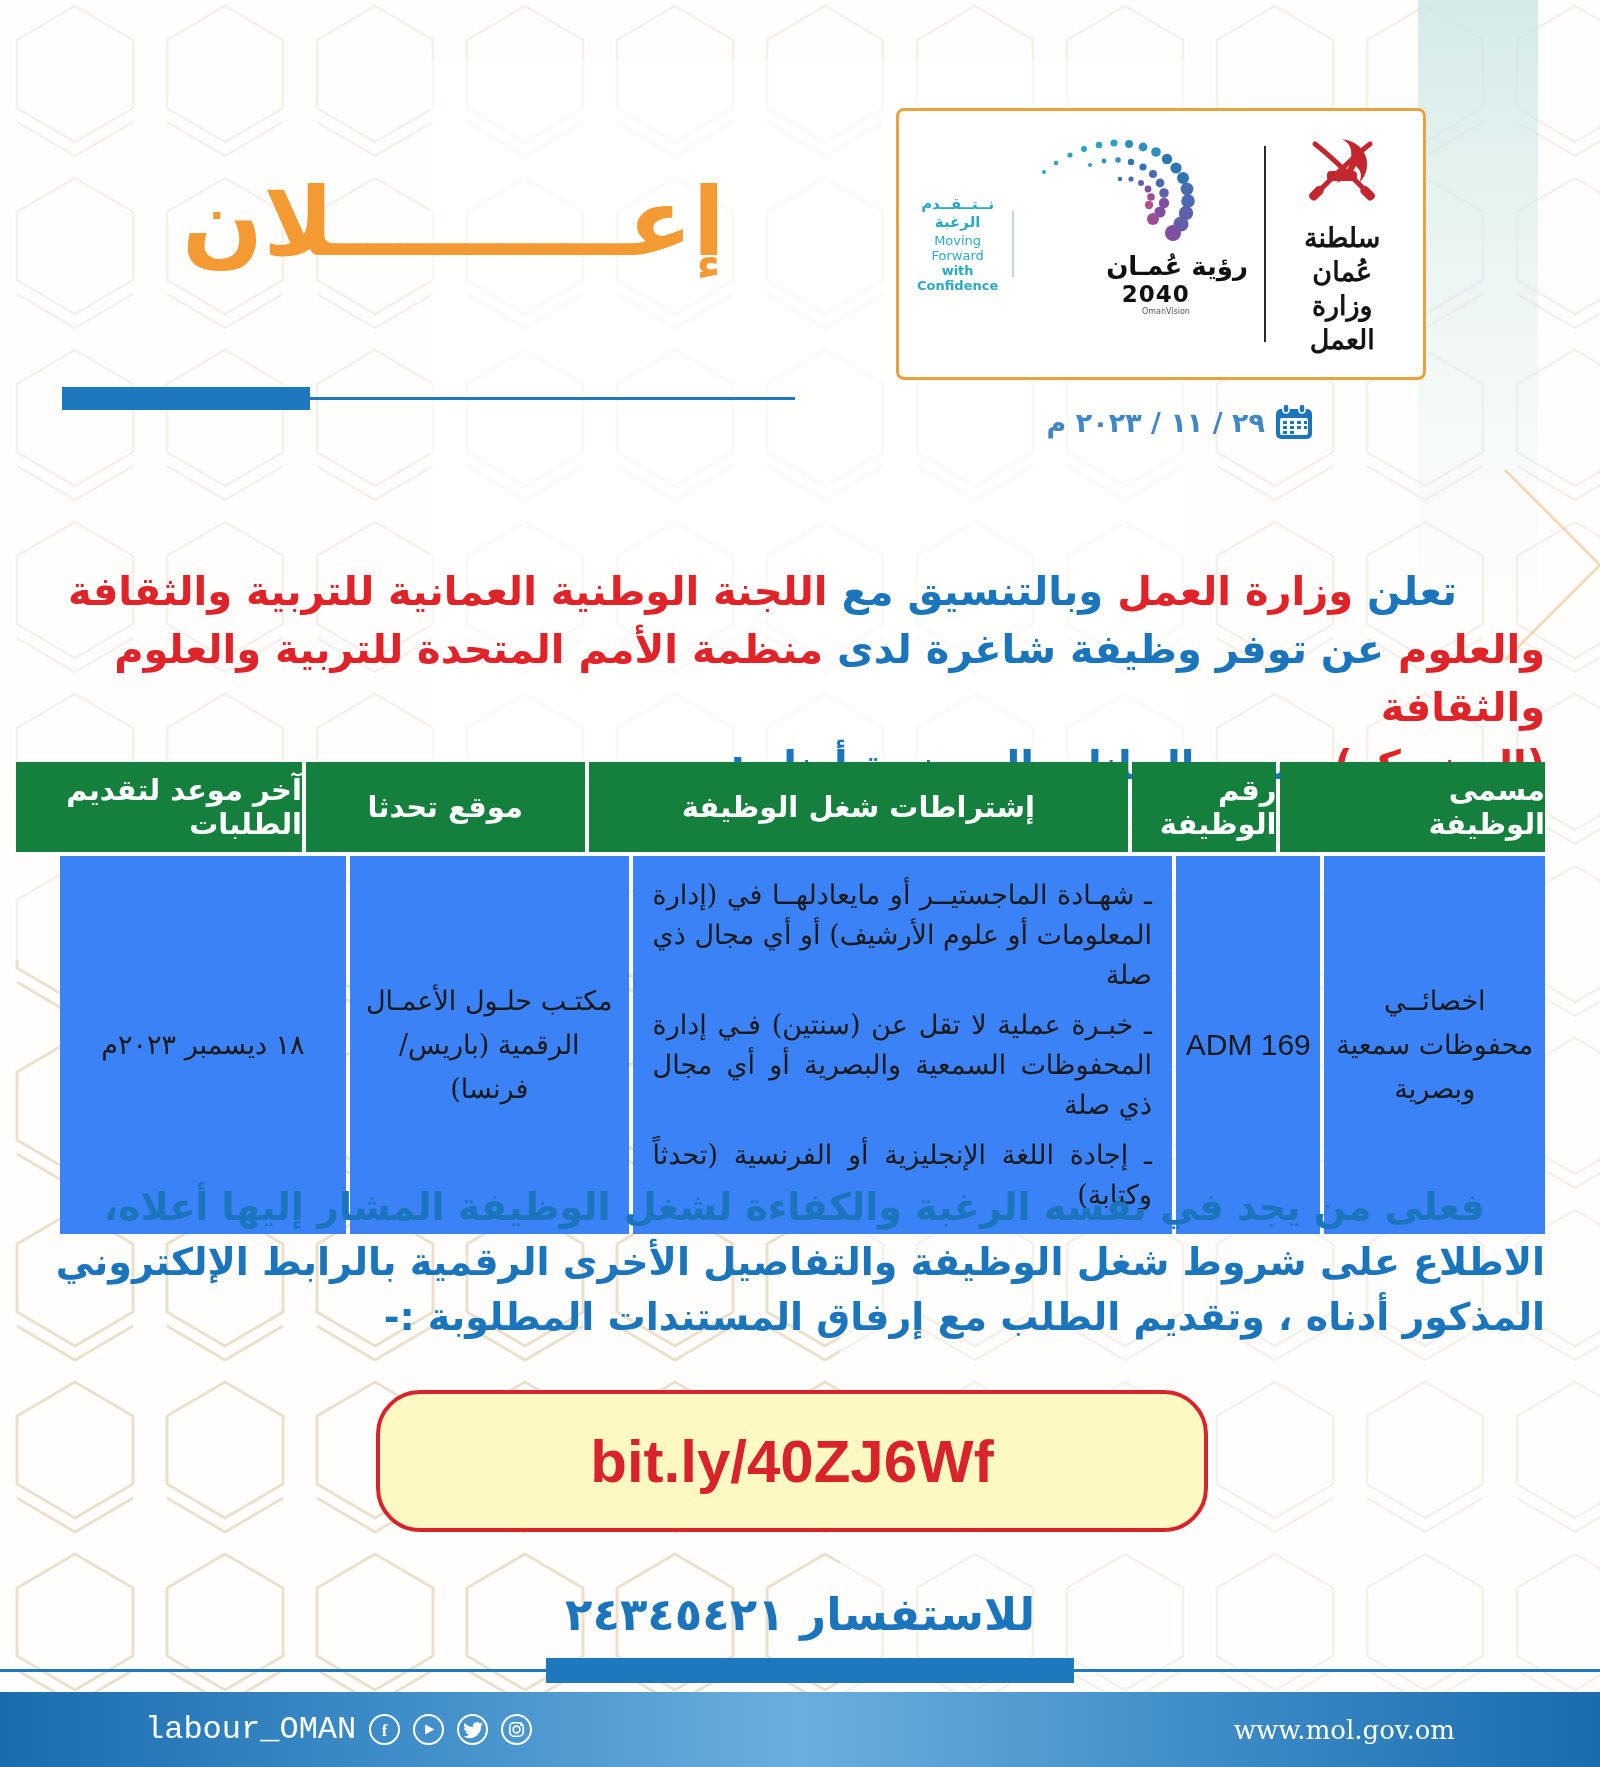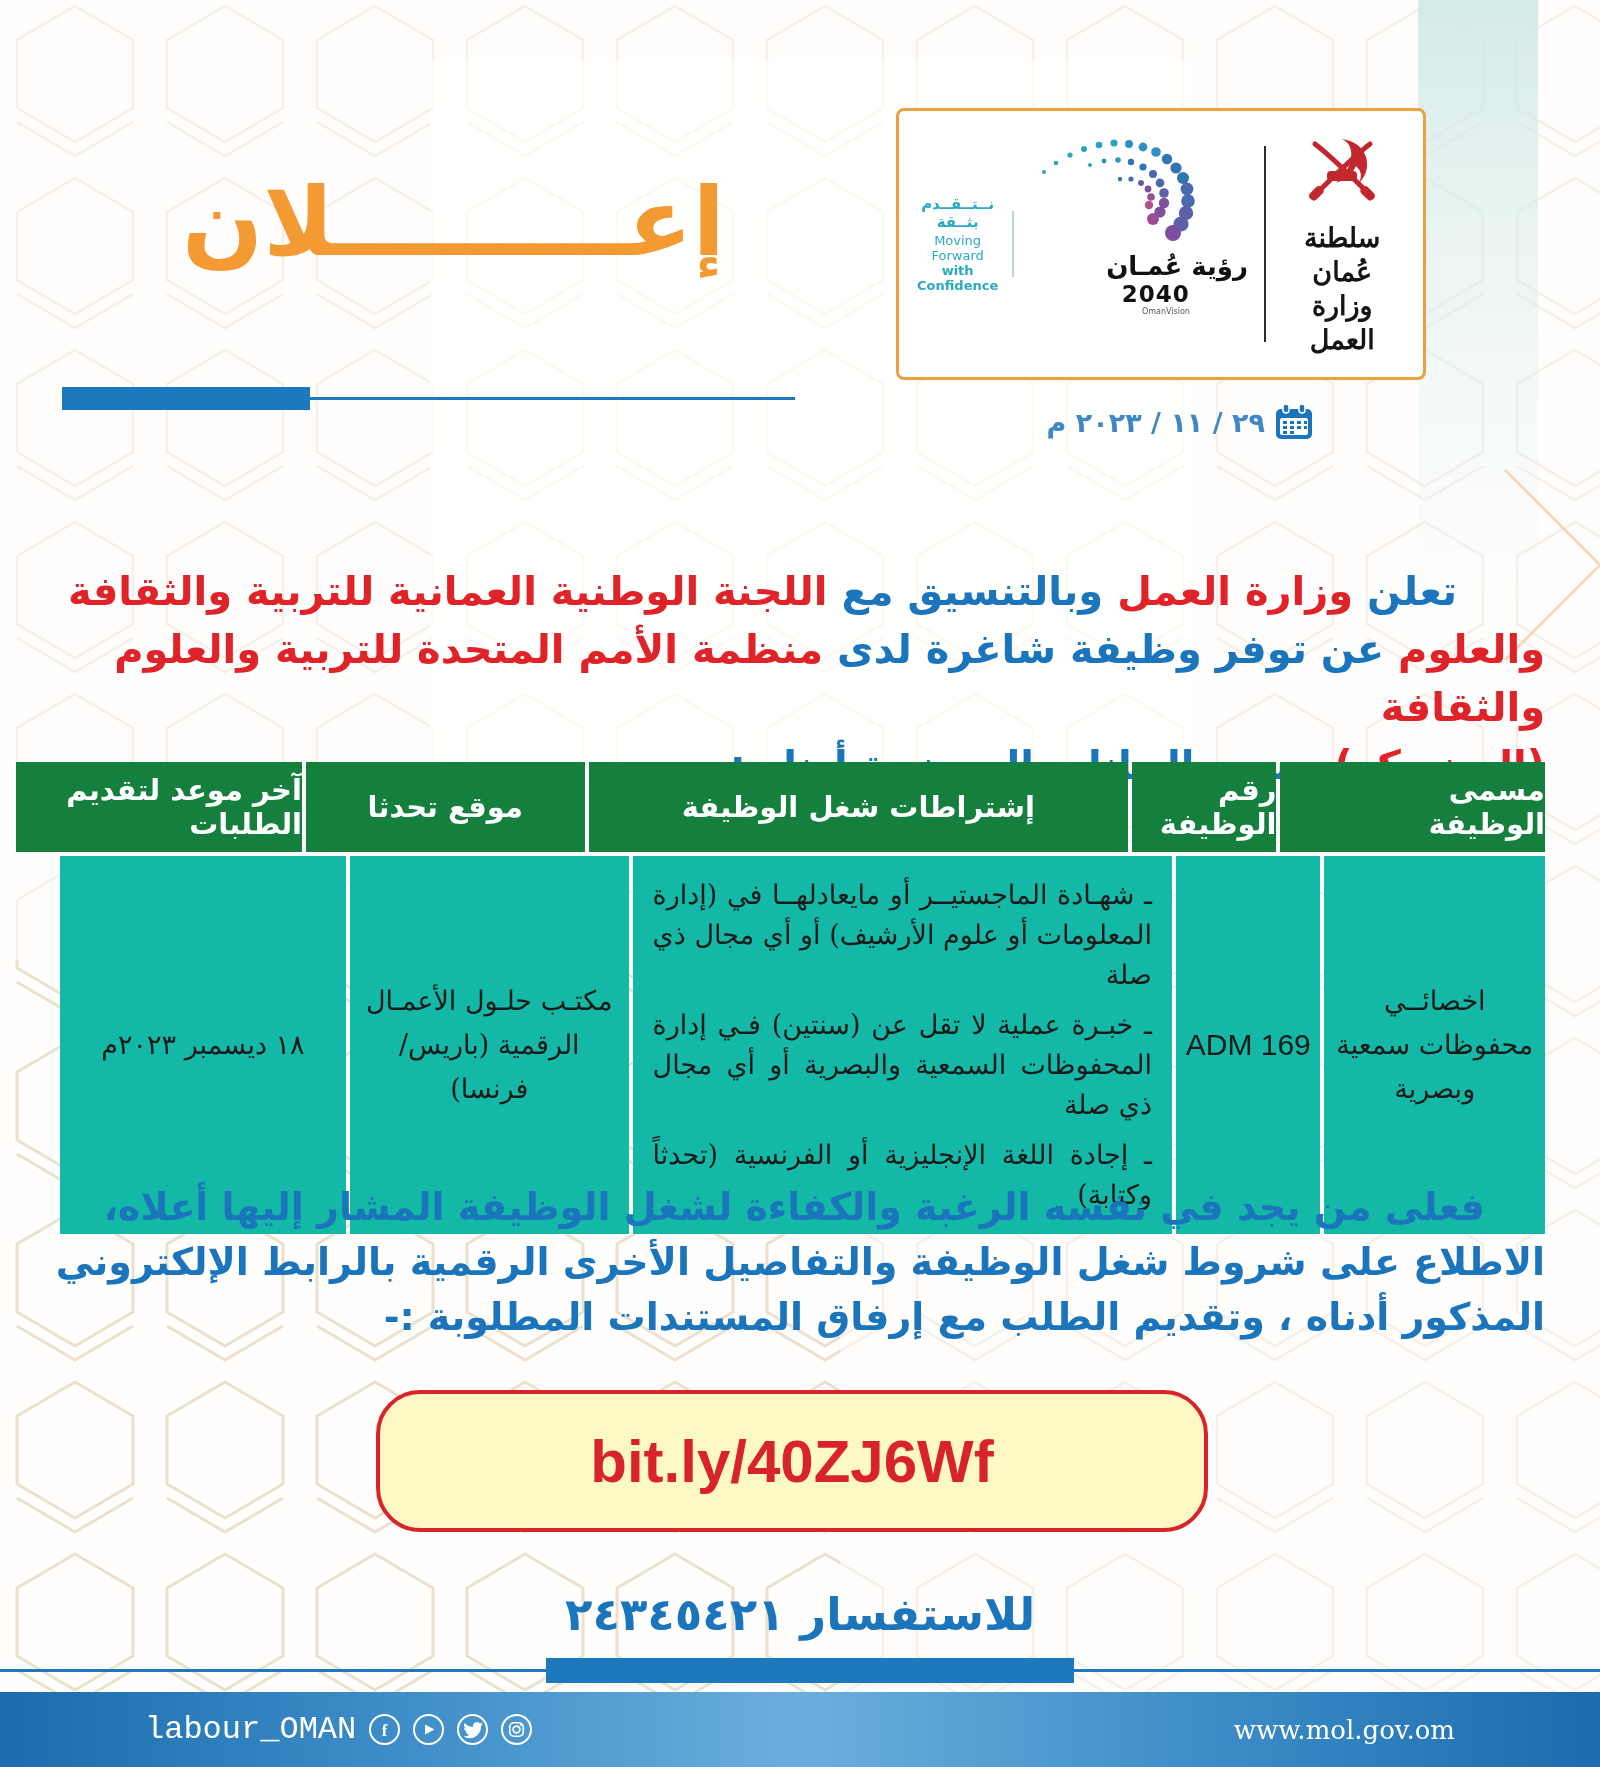--- a/index.html
+++ b/index.html
@@ -44,21 +44,21 @@
   .para2{left:55px;top:1180px;width:1490px;direction:rtl;text-align:right;
          font-weight:bold;font-size:38px;line-height:55px;color:#1B75BC;}
   .para2 .ind{padding-right:60px;}
 
   
   .jobtable{left:55px;top:762px;width:1490px;}
   .trow{display:flex;direction:rtl;gap:4px;}
   .tbodyrow{margin-top:4px;}
   .th{background:#15803d;color:#ffffff;font-weight:bold;font-size:29px;height:90px;
       display:flex;align-items:center;justify-content:center;}
-  .td{background:#14b8a6;color:#191919;font-size:27px;min-height:272px;
+  .td{background:#3b82f6;color:#191919;font-size:27px;min-height:272px;
       display:flex;flex-direction:column;align-items:center;justify-content:center;
       font-family:"DejaVu Serif","Liberation Serif",serif;box-sizing:border-box;}
   .c1{flex:0 0 14.8%;padding-left:44px;} .c2{flex:0 0 9.7%;} .c3{flex:0 0 36.2%;} .c4{flex:0 0 18.7%;} .c5{flex:0 0 19.2%;}
   .td-req{align-items:stretch;justify-content:center;padding:14px 20px;direction:rtl;}
   .req{text-align:justify;text-align-last:right;line-height:40px;margin:5px 0;}
   .td-center{text-align:center;line-height:44px;padding:0 8px;direction:rtl;}
   .adm{font-family:"Liberation Sans","DejaVu Sans",sans-serif;font-size:30px;direction:ltr;}
 
   
   .linkbox{left:376px;top:1390px;width:824px;height:134px;background:#fef9c3;
@@ -166,21 +166,21 @@
         </g>
       </svg>
       <div class="vision-text">
         <div class="vision-name">رؤية عُمـان</div>
         <div class="vision-year">2040</div>
         <div class="vision-cap">OmanVision</div>
       </div>
     </div>
     <div class="tagdiv"></div>
     <div class="tagline-block">
-      <div class="tag-ar">نــتــقــدم بثــقة</div>
+      <div class="tag-ar">نــتــقــدم الرغبة</div>
       <div class="tag-en1">Moving Forward</div>
       <div class="tag-en2">with Confidence</div>
     </div>
   </div>
 
   <div class="z title">إعـــــــــلان</div>
   <div class="z top-line"></div>
   <div class="z top-bar"></div>
 
   <div class="z date-row">

